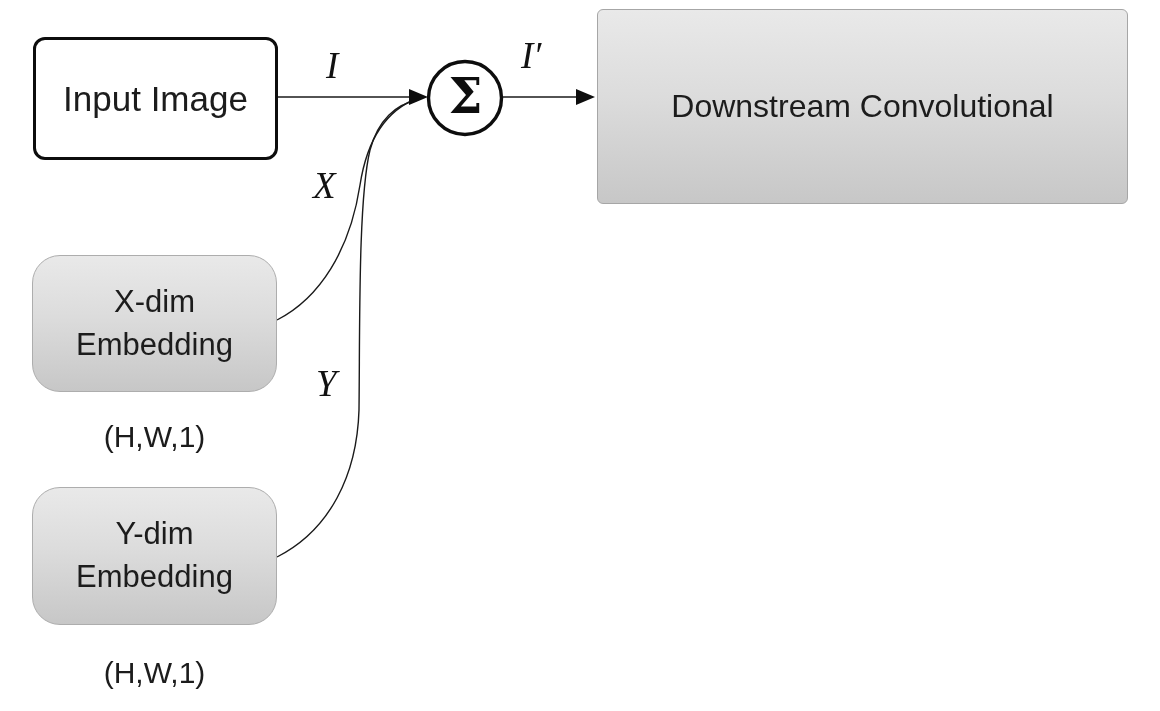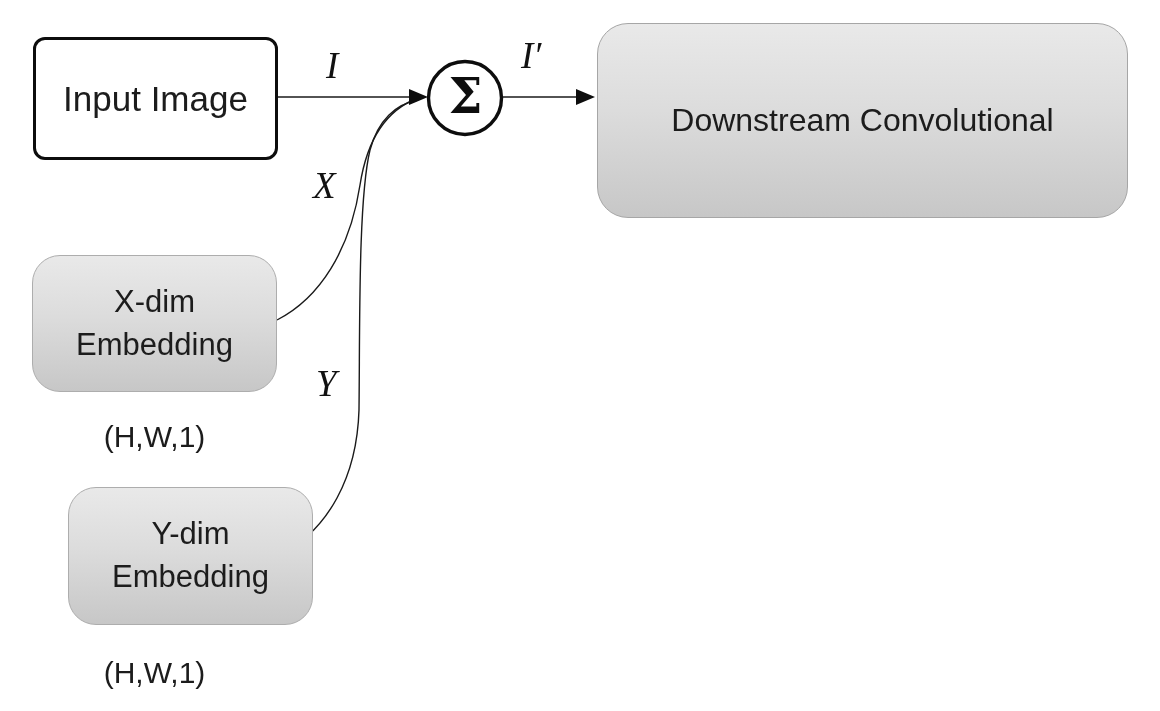--- a/index.html
+++ b/index.html
@@ -47,27 +47,26 @@
     border-radius: 28px;
     font-size: 31px;
     line-height: 1.38;
   }
   .y-box {
     left: 32px; top: 487px;
     width: 245px; height: 138px;
     border-radius: 28px;
     font-size: 31px;
     line-height: 1.38;
-    margin-left: 36px;
   }
   .downstream-box {
-    left: 597px; top: 23px;
+    left: 597px; top: 9px;
     width: 531px; height: 195px;
     border: 1.5px solid #a6a6a6;
-    border-radius: 31px;
+    border-radius: 6px;
     font-size: 32px;
     line-height: 1.42;
   }
   .dim-label {
     position: absolute;
     width: 245px;
     text-align: center;
     font-size: 30px;
     color: #1c1c1c;
   }

